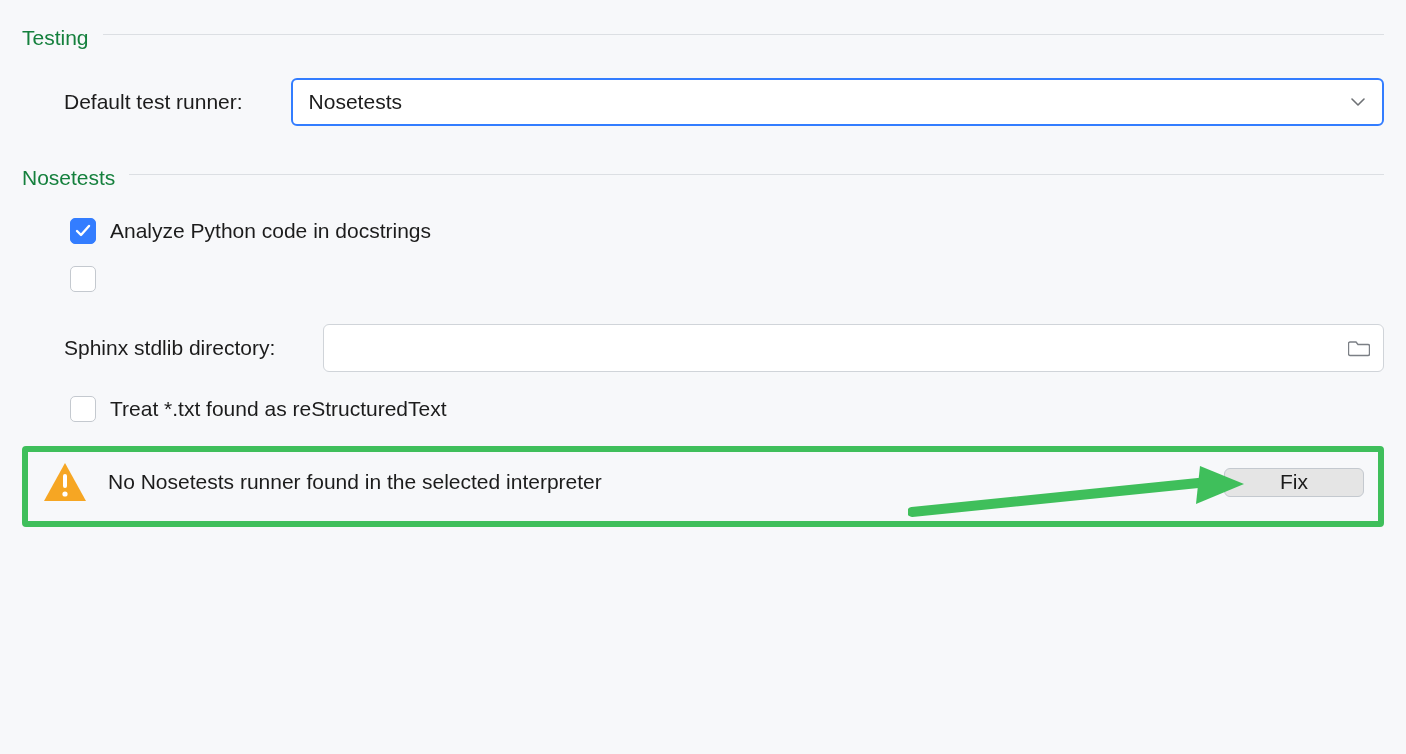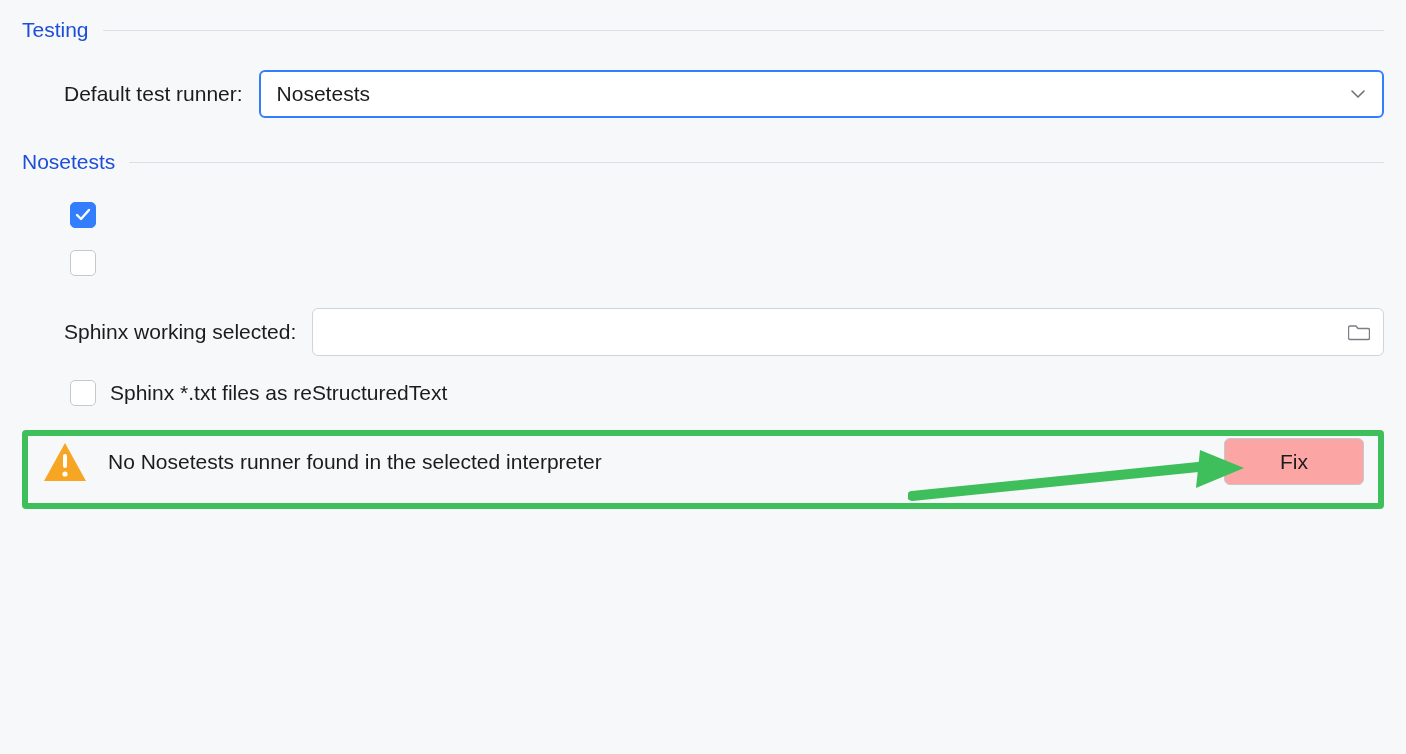--- a/index.html
+++ b/index.html
@@ -16,34 +16,36 @@
     margin-bottom: 32px;
   }
 
   .section-header {
     display: flex;
     align-items: center;
     margin-bottom: 28px;
     gap: 14px;
   }
   .section-header .title {
-    color: #1d4ed8;
+    color: #15803d;
     white-space: nowrap;
+    margin-top: 8px;
   }
   .section-header .line {
     flex: 1;
     height: 1px;
     background: #dcdfe3;
   }
 
   .field-row {
     display: flex;
     align-items: center;
     margin-bottom: 24px;
     padding-left: 42px;
+    gap: 32px;
   }
   .field-label {
     white-space: nowrap;
     margin-right: 16px;
   }
 
   .dropdown {
     flex: 1;
     height: 48px;
     background: #ffffff;
@@ -115,40 +117,40 @@
     width: 24px; height: 24px;
     display: flex; align-items: center; justify-content: center;
     cursor: pointer;
   }
 
   
   .annot-box {
     position: relative;
     border: 6px solid #3fbf5b;
     border-radius: 4px;
-    padding: 2px 14px 18px 14px;
+    padding: 9px 14px 18px 14px;
     margin-top: 24px;
   }
   .warning-row {
     display: flex;
     align-items: center;
     gap: 20px;
   }
   .warn-icon {
     width: 46px; height: 42px;
     flex-shrink: 0;
   }
   .warn-text {
     flex: 1;
     font-size: 21px;
   }
   .fix-button {
     width: 140px;
-    height: 47px;
-    background: #fca5a5;
+    height: 29px;
+    background: #e5e5e5;
     border: 1px solid #c4c9cf;
     border-radius: 6px;
     font-size: 21px;
     display: flex;
     align-items: center;
     justify-content: center;
     cursor: pointer;
   }
 
   .annot-arrow {
@@ -181,41 +183,42 @@
   <div class="section-header">
     <span class="title">Nosetests</span>
     <div class="line"></div>
   </div>
   <div class="check-row">
     <div class="checkbox checked">
       <svg width="16" height="14" viewBox="0 0 16 14">
           <path d="M2 7 L6 11 L14 2" stroke="#ffffff" stroke-width="2.4" fill="none" stroke-linecap="round" stroke-linejoin="round"></path>
         </svg>
     </div>
+    <span>Analyze Python code in docstrings</span>
   </div>
   <div class="check-row">
     <div class="checkbox"></div>
   </div>
 </div>
 
 <div class="section" style="margin-bottom:10px;">
   <div class="field-row">
-    <span class="field-label">Sphinx working selected:</span>
+    <span class="field-label">Sphinx stdlib directory:</span>
     <div class="text-input-wrap">
       <input class="text-input" type="text" value="" style="">
       <span class="folder-icon">
         <svg width="22" height="18" viewBox="0 0 22 18">
             <path d="M2 3 h6 l2 2.5 h10 a1.5 1.5 0 0 1 1.5 1.5 v8 a1.5 1.5 0 0 1 -1.5 1.5 h-18 a1.5 1.5 0 0 1 -1.5 -1.5 v-10.5 a1.5 1.5 0 0 1 1.5 -1.5 z" fill="none" stroke="#7b7f85" stroke-width="1.4"></path>
           </svg>
       </span>
     </div>
   </div>
   <div class="check-row">
     <div class="checkbox"></div>
-    <span>Sphinx *.txt files as reStructuredText</span>
+    <span>Treat *.txt found as reStructuredText</span>
   </div>
 </div>
 
 <div class="annot-box">
   <div class="warning-row">
     <span class="warn-icon">
       <svg width="46" height="42" viewBox="0 0 46 42">
         <path d="M23 2 L44 40 L2 40 Z" fill="#f6a623"></path>
         <rect x="21" y="13" width="4" height="14" rx="2" fill="#ffffff"></rect>
         <circle cx="23" cy="33" r="2.6" fill="#ffffff"></circle>

